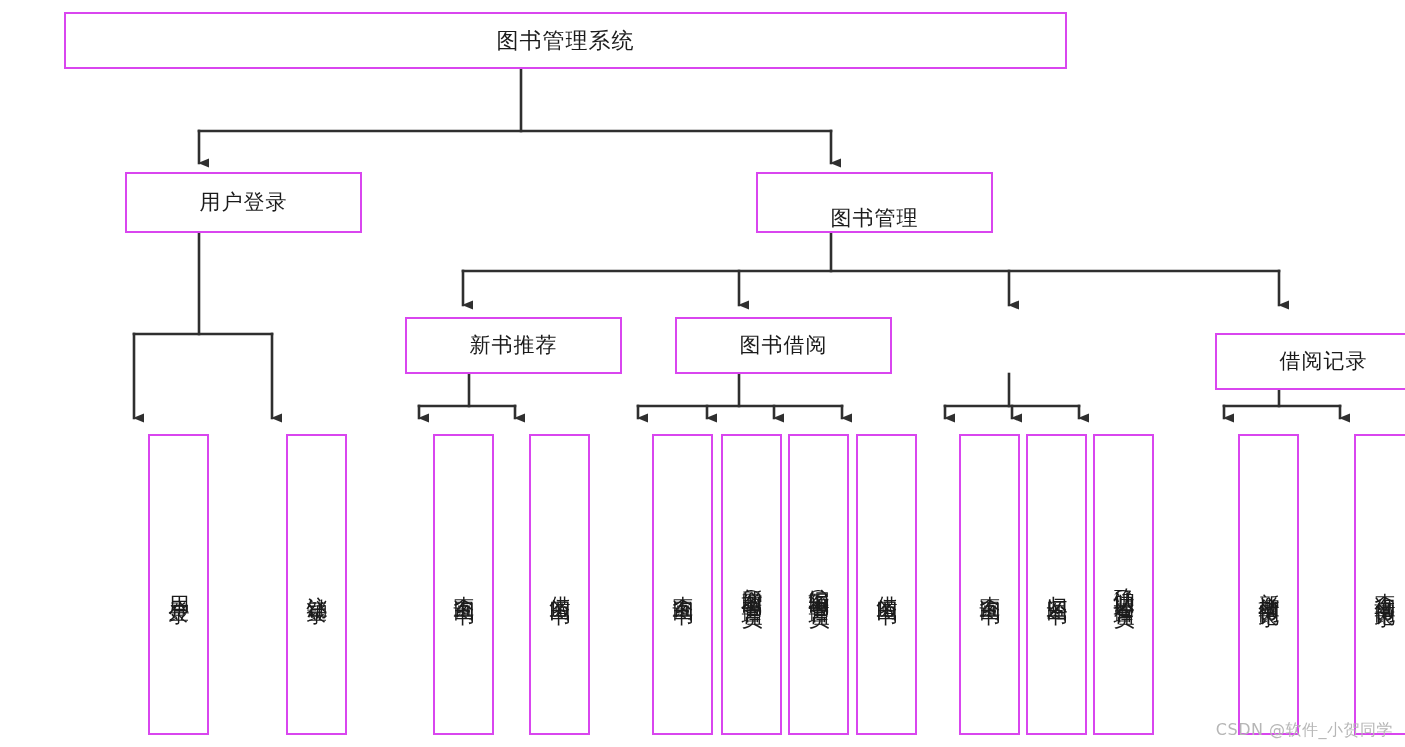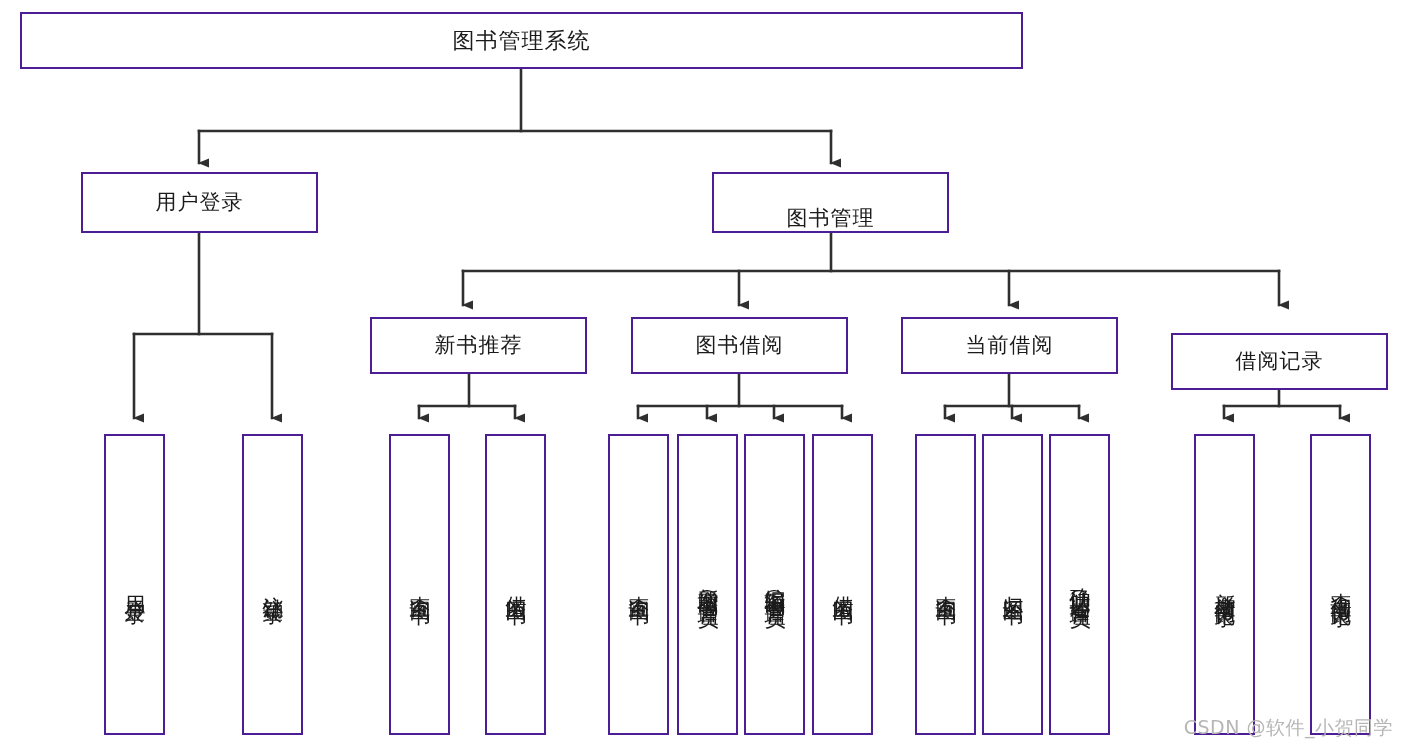--- a/index.html
+++ b/index.html
@@ -25,26 +25,27 @@
     top: 0;
     width: 1405px;
     height: 747px;
     pointer-events: none;
   }
   
   .node {
     position: absolute;
     box-sizing: border-box;
     background: #ffffff;
-    border: 2px solid #4c1d95;
+    border: 2px solid #d946ef;
     display: flex;
     align-items: center;
     justify-content: center;
     color: #1b1b1b;
     z-index: 2;
+    margin-left: 44px;
   }
   .node .label {
     display: block;
     line-height: 1.18;
     letter-spacing: 1px;
     white-space: nowrap;
   }
   
   .node.horiz .label {
     writing-mode: horizontal-tb;
@@ -65,21 +66,21 @@
     font-size: 21px;
     letter-spacing: 3px;
     line-height: 1;
     max-height: 100%;
   }
   
   #watermark {
     position: absolute;
     right: 12px;
     bottom: 6px;
-    font-size: 19px;
+    font-size: 16px;
     color: #b6b6b6;
     letter-spacing: 0.5px;
     z-index: 5;
     white-space: nowrap;
     font-family: "DejaVu Sans", "Liberation Sans", sans-serif;
   }
 </style>
 </head>
 <body>
 
@@ -142,31 +143,28 @@
   </div>
 
   <div class="node horiz" style="left:81px; top:172px; width:237px; height:61px;">
     <span class="label">用户登录</span>
   </div>
 
   <div class="node horiz" style="left:712px; top:172px; width:237px; height:61px;align-items:flex-end;">
     <span class="label">图书管理</span>
   </div>
 
-  <div class="node horiz" style="left:370px; top:317px; width:217px; height:57px;">
+  <div class="node horiz" style="left:361px; top:317px; width:217px; height:57px;">
     <span class="label">新书推荐</span>
   </div>
 
   <div class="node horiz" style="left:631px; top:317px; width:217px; height:57px;">
     <span class="label">图书借阅</span>
   </div>
 
-  <div class="node horiz" style="left:901px; top:317px; width:217px; height:57px;">
-    <span class="label">当前借阅</span>
-  </div>
 
   <div class="node horiz" style="left:1171px; top:333px; width:217px; height:57px;">
     <span class="label">借阅记录</span>
   </div>
 
   <div class="node vert" style="left:104px; top:434px; width:61px; height:301px;">
     <span class="label">用户登录</span>
   </div>
 
   <div class="node vert" style="left:242px; top:434px; width:61px; height:301px;">

